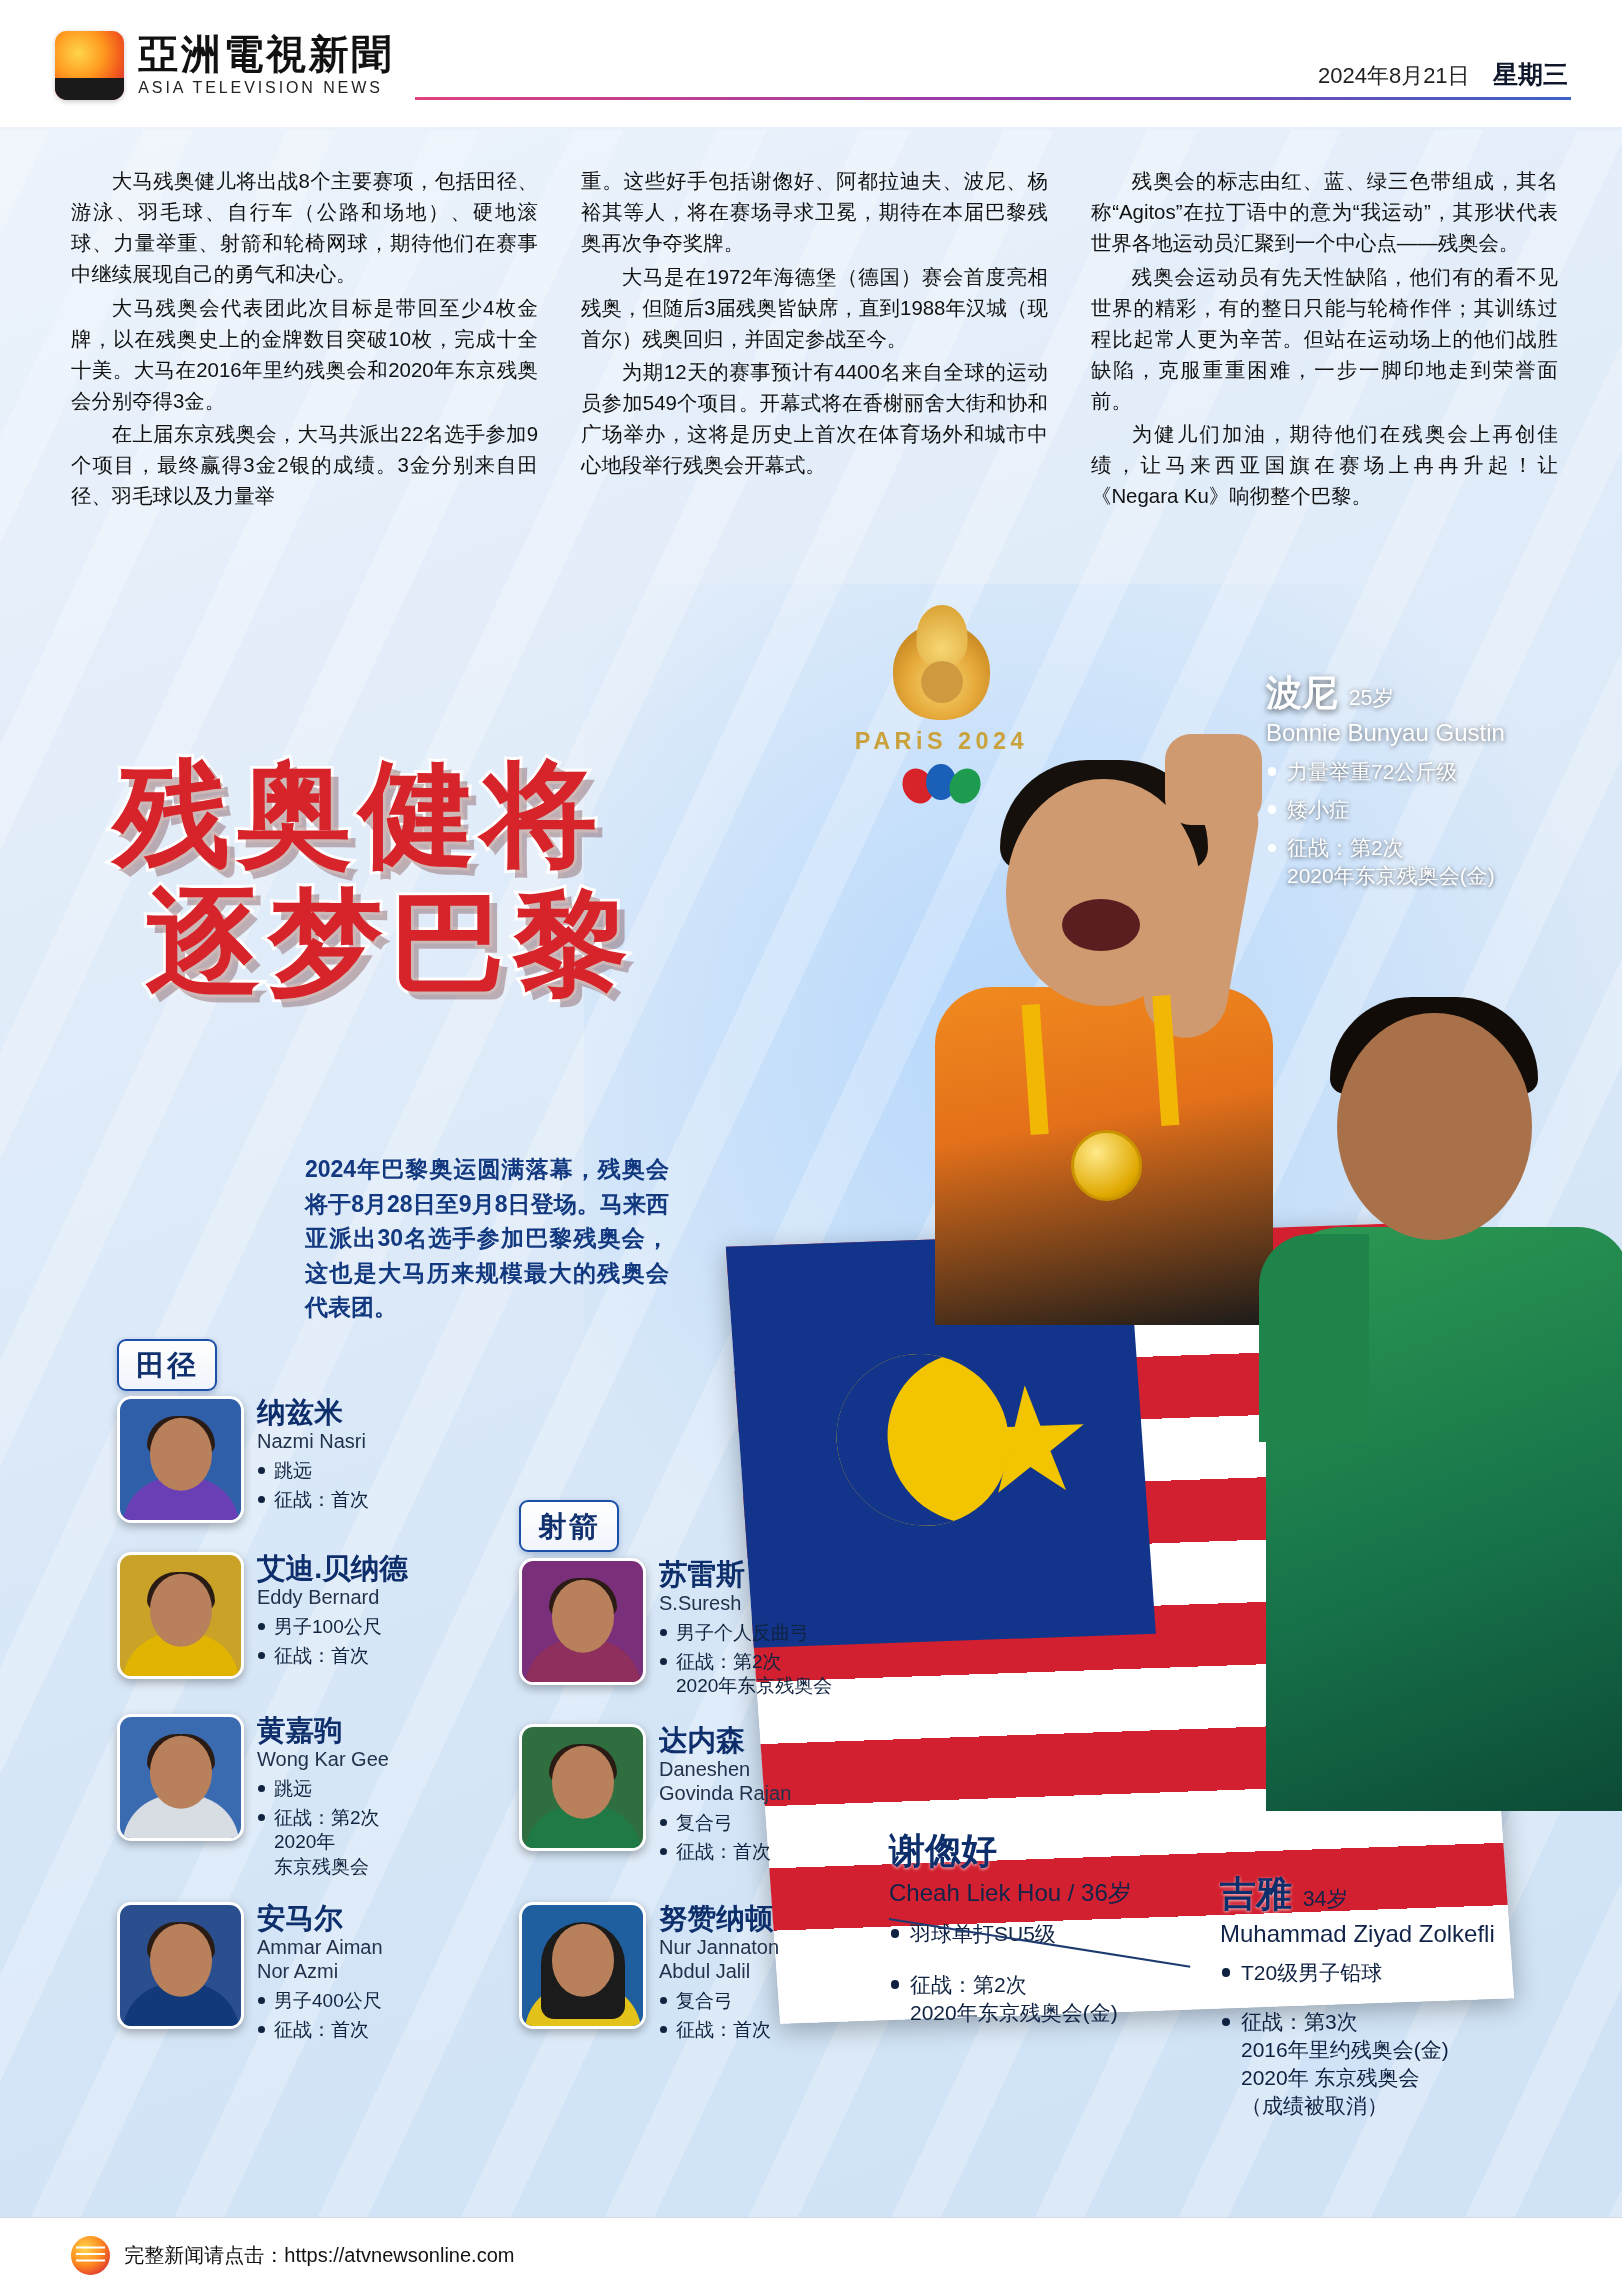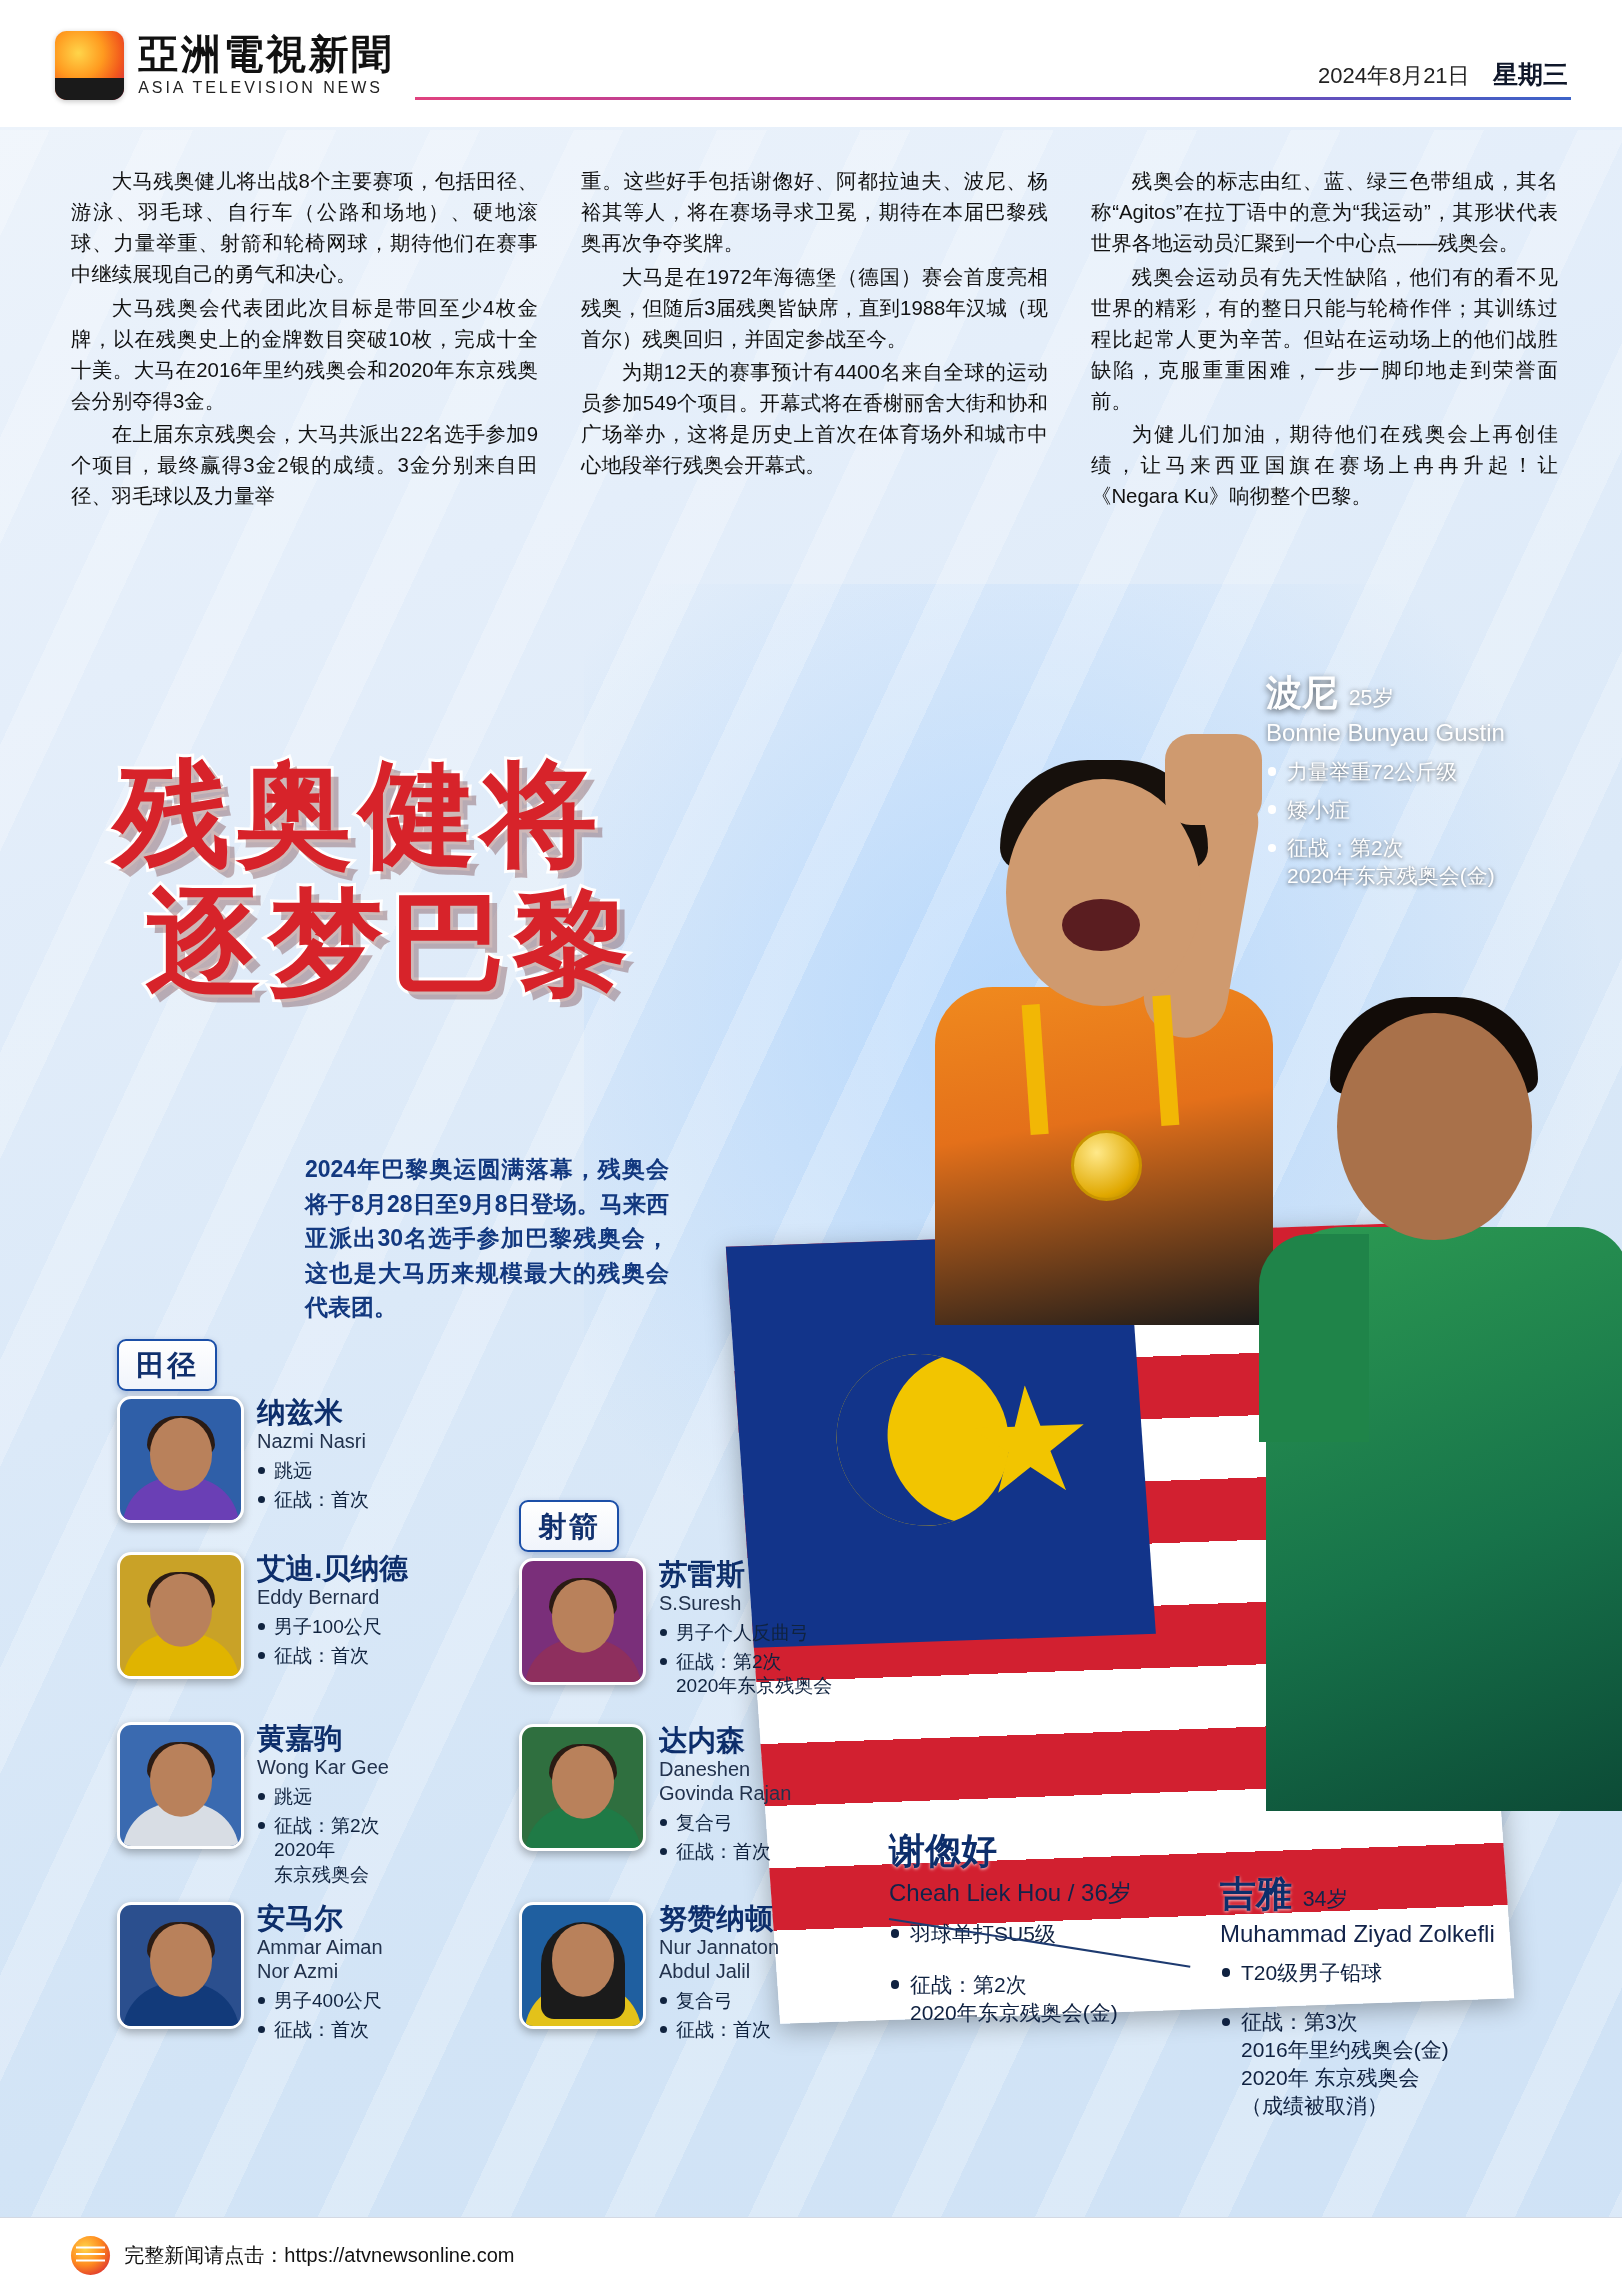--- a/index.html
+++ b/index.html
@@ -255,21 +255,21 @@
   .a-item::before {
     content: "";
     position: absolute; left: 1.3px; top: 8.4px;
     width: 7.1px; height: 7.1px; border-radius: 50%;
     background: #10233f;
   }
   .a-sub { font-size: 19px; color: #10233f; line-height: 1.3; padding-left: 17px; }
 
   #ath-nazmi   { left: 117px; top: 1396px; }
   #ath-eddy    { left: 117px; top: 1552px; }
-  #ath-wong    { left: 117px; top: 1714px; margin-top: 8px; }
+  #ath-wong    { left: 117px; top: 1714px; }
   #ath-ammar   { left: 117px; top: 1902px; }
   #ath-suresh  { left: 519px; top: 1558px; }
   #ath-danesh  { left: 519px; top: 1724px; }
   #ath-nur     { left: 519px; top: 1902px; }
   .flag-panel {
     position: absolute; left: 753px; top: 1233px;
     width: 734px; height: 779px;
     background:
       linear-gradient(180deg,
         #d22030 0 8%, #ffffff 8% 16%, #d22030 16% 24%, #ffffff 24% 32%,
@@ -536,20 +536,29 @@
     <div class="b-medal"></div>
   </div>
 
   <div class="ziyad-figure">
     <div class="z-body"></div>
     <div class="z-shoulder"></div>
     <div class="z-hair"></div>
     <div class="z-head"></div>
   </div>
 
+  <div class="paris-logo">
+    <div class="paris-flame"></div>
+    <div class="paris-text">PARiS 2024</div>
+    <div class="agitos">
+      <div class="agito red"></div>
+      <div class="agito blue"></div>
+      <div class="agito green"></div>
+    </div>
+  </div>
 
 
   <div class="headline">
     <div class="headline-line l1">残奥健将</div>
     <div class="headline-line l2">逐梦巴黎</div>
   </div>
 
   <div class="standfirst">2024年巴黎奥运圆满落幕，残奥会将于8月28日至9月8日登场。马来西亚派出30名选手参加巴黎残奥会，这也是大马历来规模最大的残奥会代表团。</div>
 
   <div class="chip" id="chip-athletics">田径</div>

